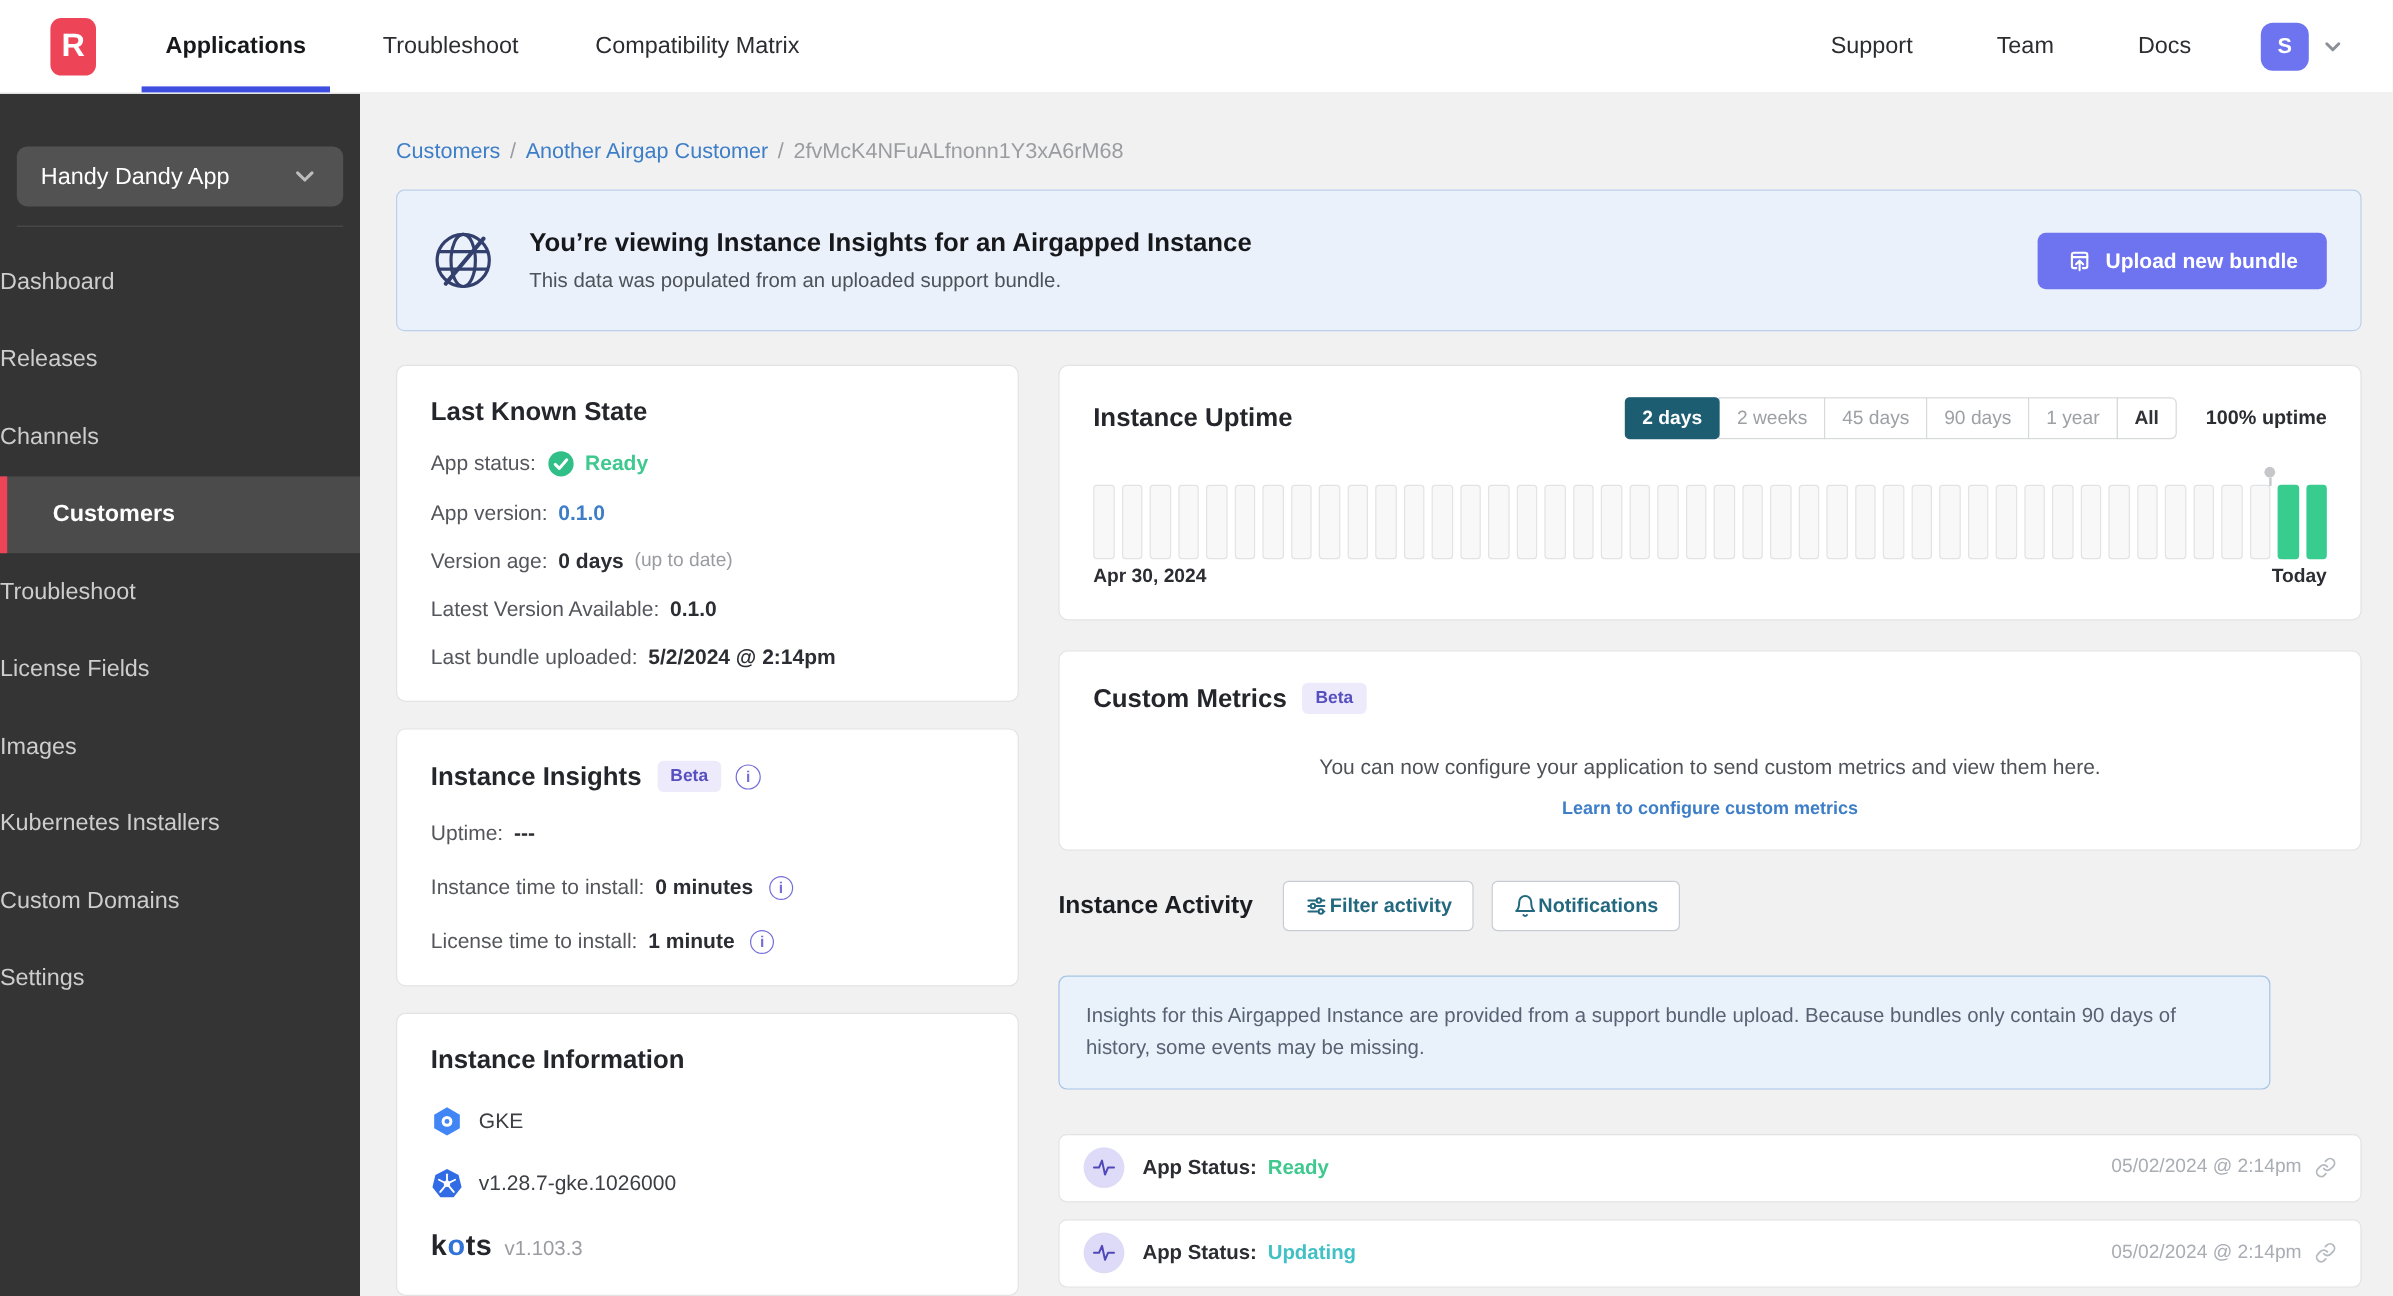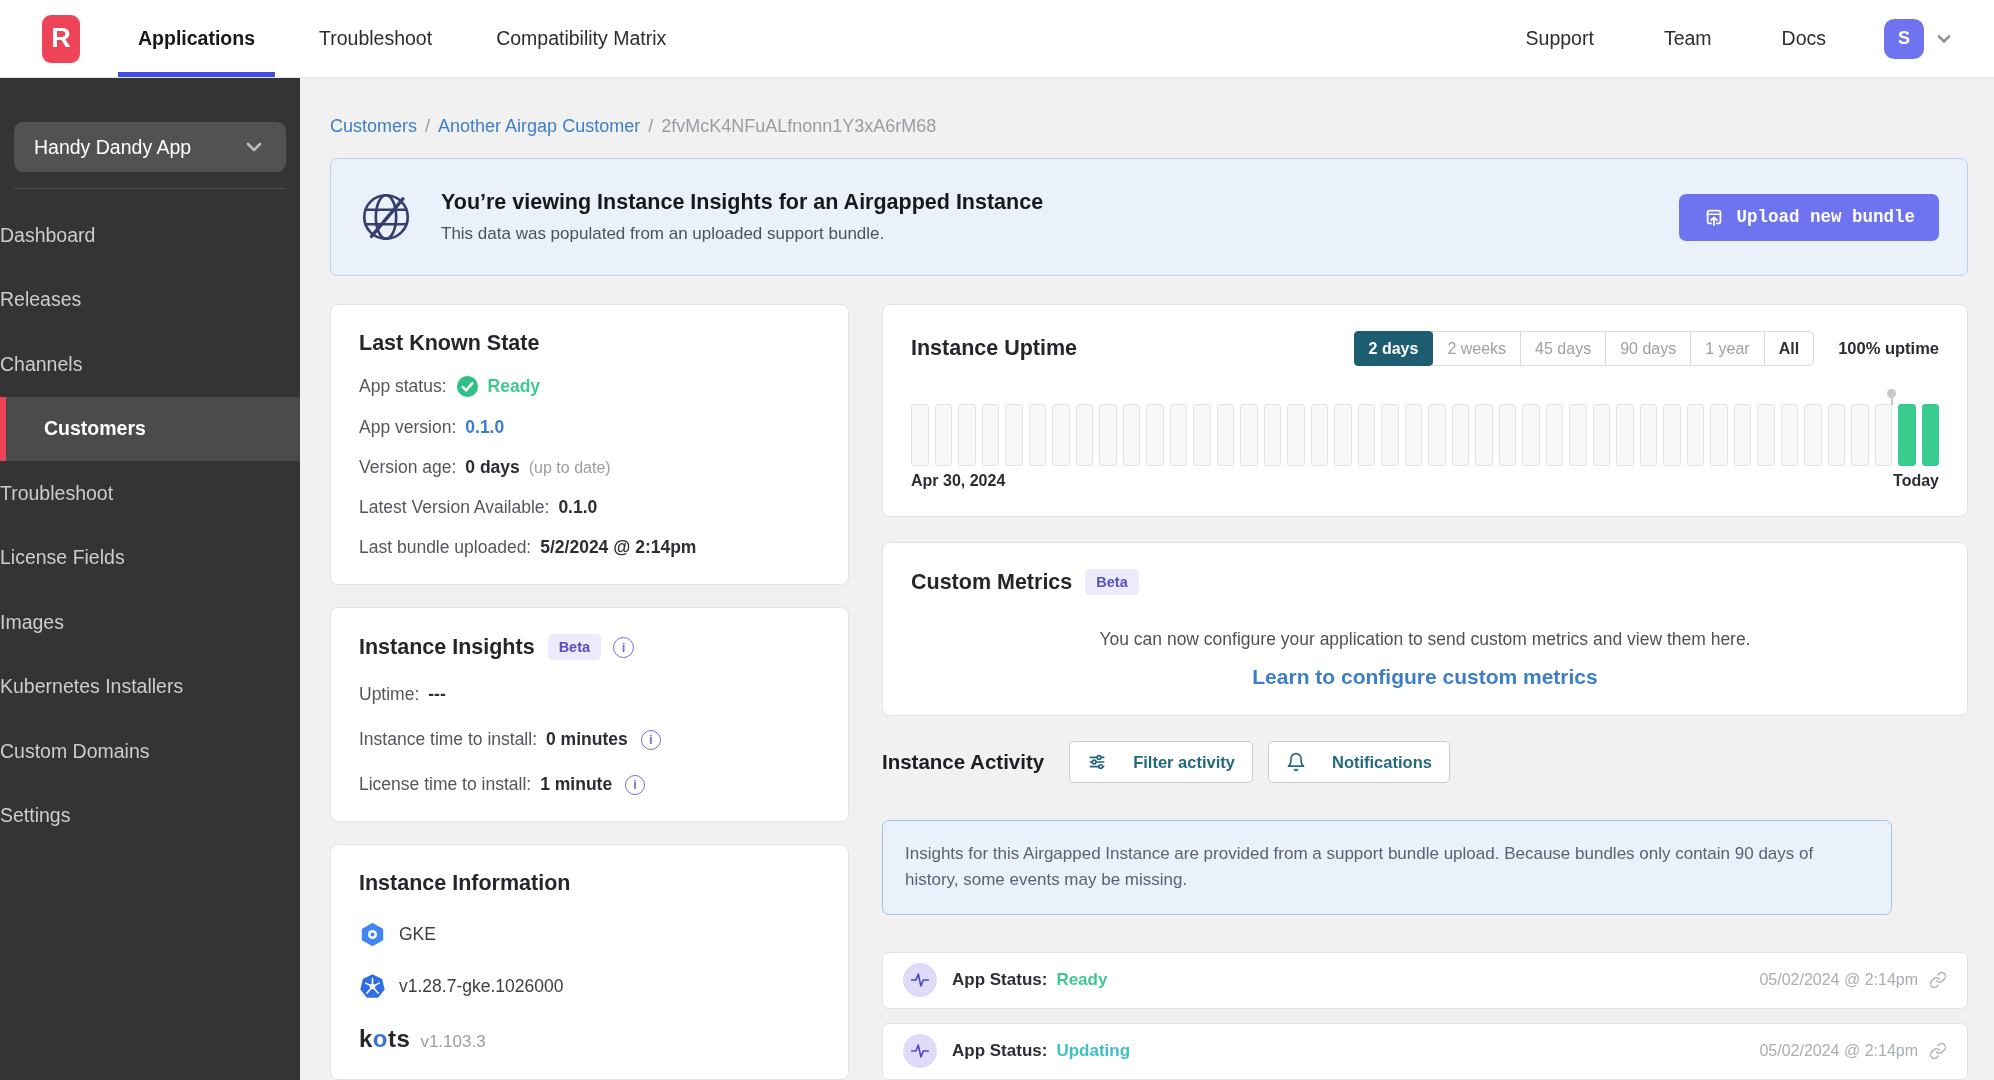--- a/index.html
+++ b/index.html
@@ -31,21 +31,21 @@
 
   
   .main { flex:1; padding:36px 26px 0 30px; min-width:0; }
   .breadcrumb { font-size:18px; color:#9b9ca1; height:24px; display:flex; align-items:center; gap:8px; }
   .breadcrumb a { color:var(--link_blue); text-decoration:none; cursor:pointer; }
 
   .banner { margin-top:20px; height:118px; background:var(--banner_bg); border:1px solid var(--banner_border); border-radius:7px; display:flex; align-items:center; padding:0 28px 0 26px; }
   .banner-text { margin-left:26px; }
   .banner-title { font-size:21.5px; font-weight:700; color:#17181c; }
   .banner-sub { font-size:17px; color:#4e5258; margin-top:9px; }
-  .upload-btn { margin-left:auto; height:47px; background:var(--indigo); border:none; border-radius:7px; color:#fff; font-size:17.5px; font-weight:700; font-family:Liberation Mono, monospace; display:flex; align-items:center; gap:11px; padding:0 24px; cursor:pointer; }
+  .upload-btn { margin-left:auto; height:47px; background:var(--indigo); border:none; border-radius:7px; color:#fff; font-size:17.5px; font-weight:700; font-family:Liberation Sans, sans-serif; display:flex; align-items:center; gap:11px; padding:0 24px; cursor:pointer; }
 
   .cols { display:flex; gap:33px; margin-top:28px; }
   .left-col { width:519px; flex:none; display:flex; flex-direction:column; gap:22px; }
   .right-col { flex:1; min-width:0; display:flex; flex-direction:column; gap:25px; }
 
   .card { background:#fff; border:1px solid #e3e3e5; border-radius:8px; padding:26px 28px; }
   .card h3 { font-size:21.5px; font-weight:700; color:#24262b; }
 
   .kv-row { display:flex; align-items:center; gap:9px; margin-top:19px; font-size:17.5px; color:#55565c; }
   .kv-val { color:#2c2d33; font-weight:700; }
@@ -77,26 +77,26 @@
   .uptime-pct { margin-left:24px; font-size:16.5px; font-weight:700; color:#2c2d33; }
 
   .bars { display:flex; gap:6px; margin-top:38px; height:62px; }
   .bar { flex:1; border:1px solid transparent; border-radius:3px; position:relative; cursor:pointer; }
   .bar-marker { position:absolute; top:-16px; right:-5px; width:9px; height:9px; border-radius:50%; background:#c6c7ca; }
   .bar-marker::after { content:""; position:absolute; top:9px; left:3.5px; width:2px; height:7px; background:#c6c7ca; }
   .chart-labels { display:flex; justify-content:space-between; margin-top:6px; font-size:16px; font-weight:700; color:#2c2d33; }
 
   
   .cm-body { text-align:center; font-size:17.5px; color:#4e5258; margin-top:34px; }
-  .cm-link { display:block; text-align:center; font-size:21px; font-weight:700; color:var(--link_blue); text-decoration:none; margin-top:15px; cursor:pointer; }
+  .cm-link { display:block; text-align:center; font-size:15px; font-weight:700; color:var(--link_blue); text-decoration:none; margin-top:15px; cursor:pointer; }
 
   
   .activity-head { display:flex; align-items:center; gap:15px; }
   .activity-head h3 { font-size:20.5px; font-weight:700; color:#1d1e23; margin-right:10px; }
-  .act-btn { height:42px; display:flex; align-items:center; gap:26px; background:#fff; border:1px solid #c8cdd3; border-radius:5px; padding:0 17px; font-size:16.5px; font-weight:700; font-family:inherit; color:var(--button_teal); cursor:pointer; }
+  .act-btn { height:42px; display:flex; align-items:center; gap:1px; background:#fff; border:1px solid #c8cdd3; border-radius:5px; padding:0 17px; font-size:16.5px; font-weight:700; font-family:inherit; color:var(--button_teal); cursor:pointer; }
   .notice { margin-top:12px; background:#e9f1fb; border:1px solid #a6c3e6; border-radius:7px; padding:20px 22px; font-size:17px; line-height:1.55; color:#596273; max-width:1010px; }
   .events { margin-top:12px; display:flex; flex-direction:column; gap:14px; }
   .event-row { background:#fff; border:1px solid #e3e3e5; border-radius:7px; height:57px; display:flex; align-items:center; padding:0 20px; cursor:pointer; }
   .event-icon { width:34px; height:34px; border-radius:50%; background:#dedbf8; display:flex; align-items:center; justify-content:center; flex:none; }
   .event-label { margin-left:15px; font-size:17px; font-weight:700; color:#2c2d33; }
   .event-value { margin-left:9px; font-size:17px; font-weight:700; }
   .event-right { margin-left:auto; display:flex; align-items:center; gap:11px; }
   .event-time { font-size:16px; color:#a9adb4; }
   .link-icon { cursor:pointer; display:flex; }
 </style>

